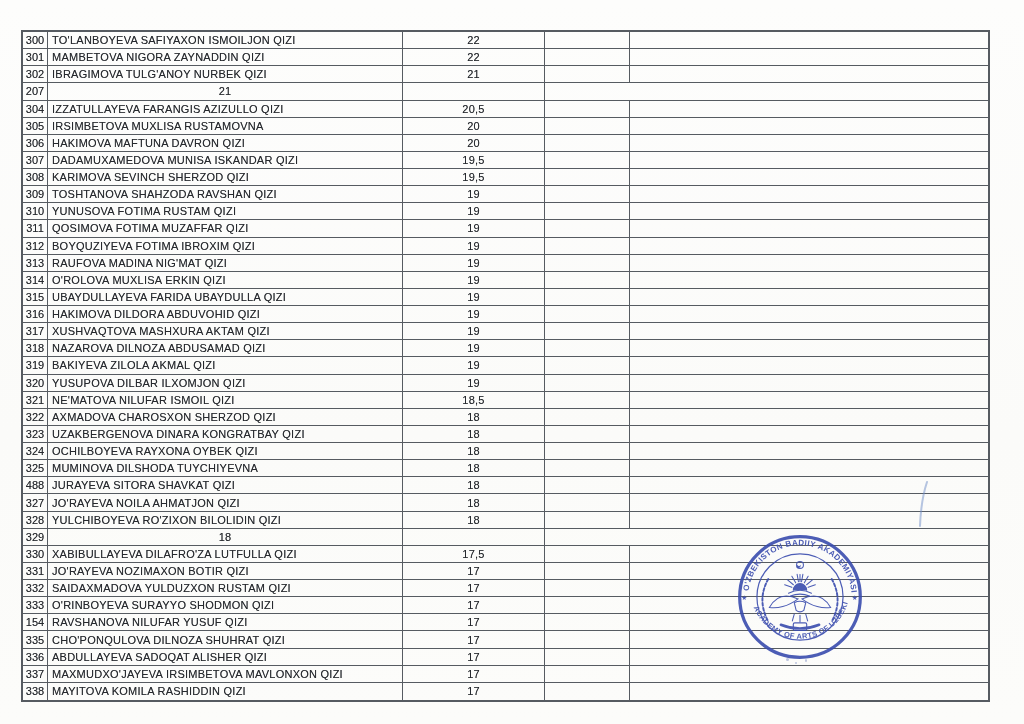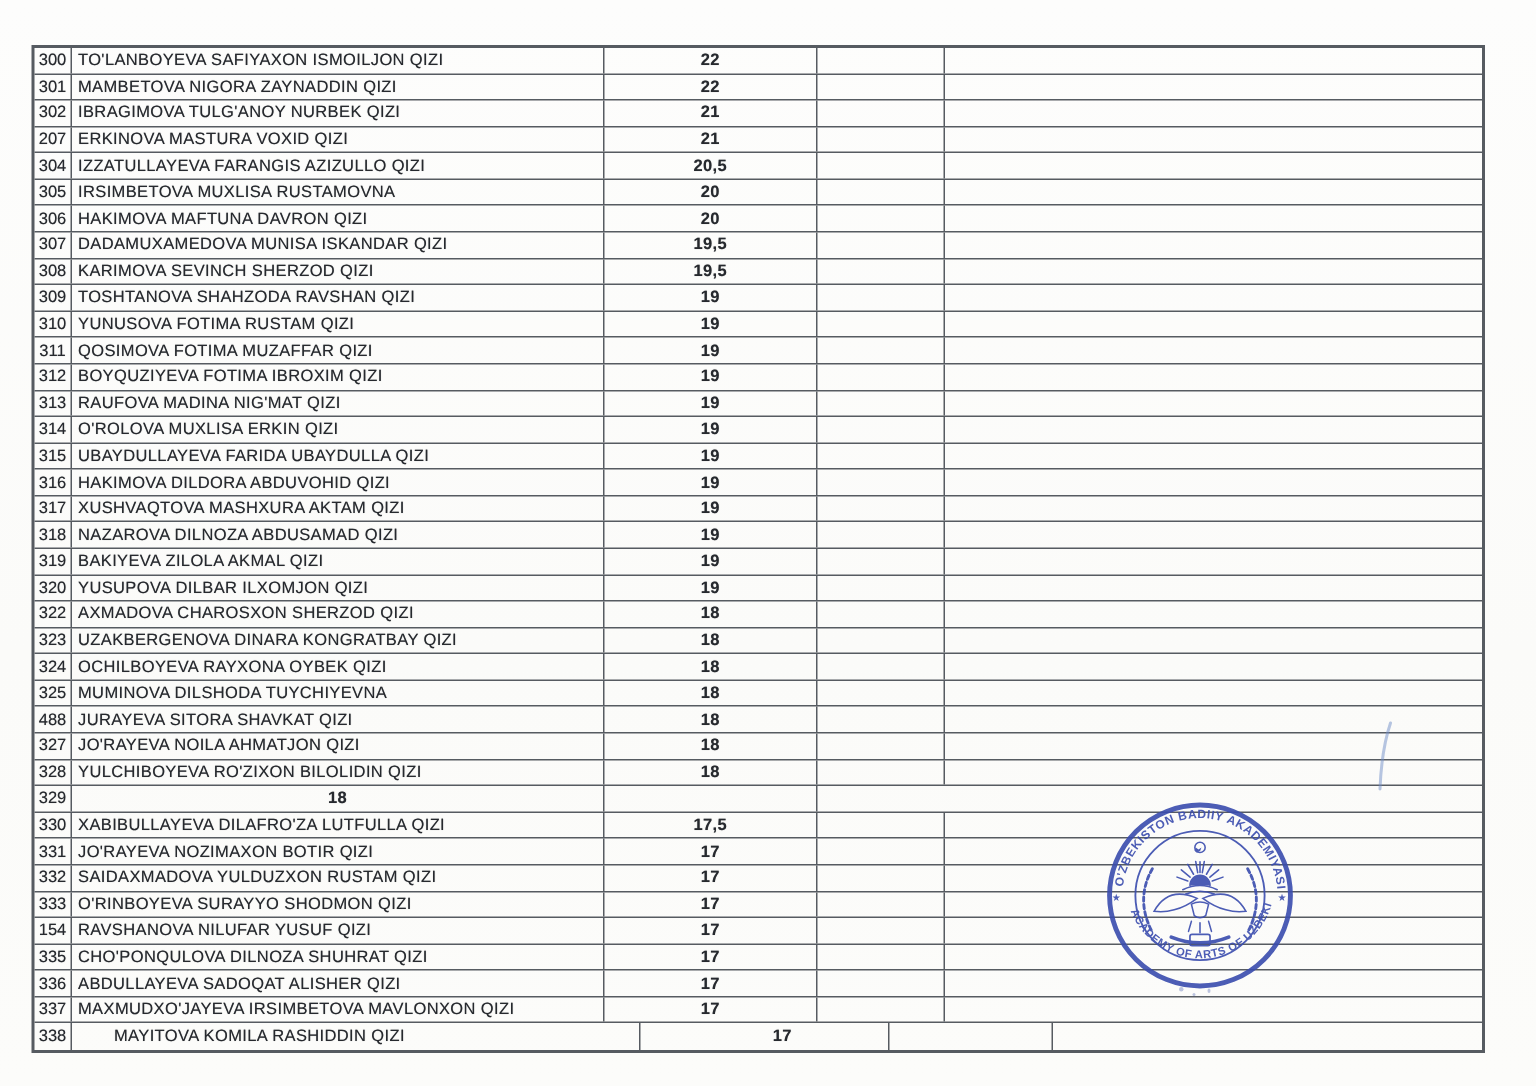--- a/index.html
+++ b/index.html
@@ -26,34 +26,34 @@
     display:grid;
     grid-auto-rows:1fr;
     background:transparent;
   }
   .row{
     display:grid;
     grid-template-columns:25px 355px 142px 85px 1fr;
     border-bottom:1px solid var(--line);
     min-height:0;
   }
-  .row:last-child{border-bottom:none;gap:24px;}
+  .row:last-child{border-bottom:none;}
   .cell{
     border-right:1px solid var(--line);
     display:flex;align-items:center;
     overflow:hidden;white-space:nowrap;
     color:var(--ink);
     font-size:11px;
     letter-spacing:.25px;
     text-shadow:0 0 .5px rgba(38,41,46,.55);
     min-width:0;
   }
   .c0{justify-content:center;letter-spacing:0;}
   .c1{padding-left:4px;}
-  .c2{justify-content:center;font-weight:bold;}
+  .c2{justify-content:center;}
   .c4{border-right:none;}
   .stamp{
     position:absolute;left:733px;top:530px;width:134px;height:134px;
     opacity:.9;
     filter:blur(.25px);
   }
   .pen-mark{
     position:absolute;left:916px;top:480px;width:14px;height:48px;
     pointer-events:none;
   }
@@ -87,21 +87,20 @@
       </div>
       <div class="row">
         <div class="cell c0">302</div>
         <div class="cell c1">IBRAGIMOVA TULG'ANOY NURBEK QIZI</div>
         <div class="cell c2">21</div>
         <div class="cell c3"></div>
         <div class="cell c4"></div>
       </div>
       <div class="row">
         <div class="cell c0">207</div>
-        <div class="cell c1">ERKINOVA MASTURA VOXID QIZI</div>
         <div class="cell c2">21</div>
         <div class="cell c3"></div>
         <div class="cell c4"></div>
       </div>
       <div class="row">
         <div class="cell c0">304</div>
         <div class="cell c1">IZZATULLAYEVA FARANGIS AZIZULLO QIZI</div>
         <div class="cell c2">20,5</div>
         <div class="cell c3"></div>
         <div class="cell c4"></div>
@@ -208,20 +207,27 @@
         <div class="cell c0">319</div>
         <div class="cell c1">BAKIYEVA ZILOLA AKMAL QIZI</div>
         <div class="cell c2">19</div>
         <div class="cell c3"></div>
         <div class="cell c4"></div>
       </div>
       <div class="row">
         <div class="cell c0">320</div>
         <div class="cell c1">YUSUPOVA DILBAR ILXOMJON QIZI</div>
         <div class="cell c2">19</div>
+        <div class="cell c3"></div>
+        <div class="cell c4"></div>
+      </div>
+      <div class="row">
+        <div class="cell c0">321</div>
+        <div class="cell c1">NE'MATOVA NILUFAR ISMOIL QIZI</div>
+        <div class="cell c2">18,5</div>
         <div class="cell c3"></div>
         <div class="cell c4"></div>
       </div>
       <div class="row">
         <div class="cell c0">322</div>
         <div class="cell c1">AXMADOVA CHAROSXON SHERZOD QIZI</div>
         <div class="cell c2">18</div>
         <div class="cell c3"></div>
         <div class="cell c4"></div>
       </div>

